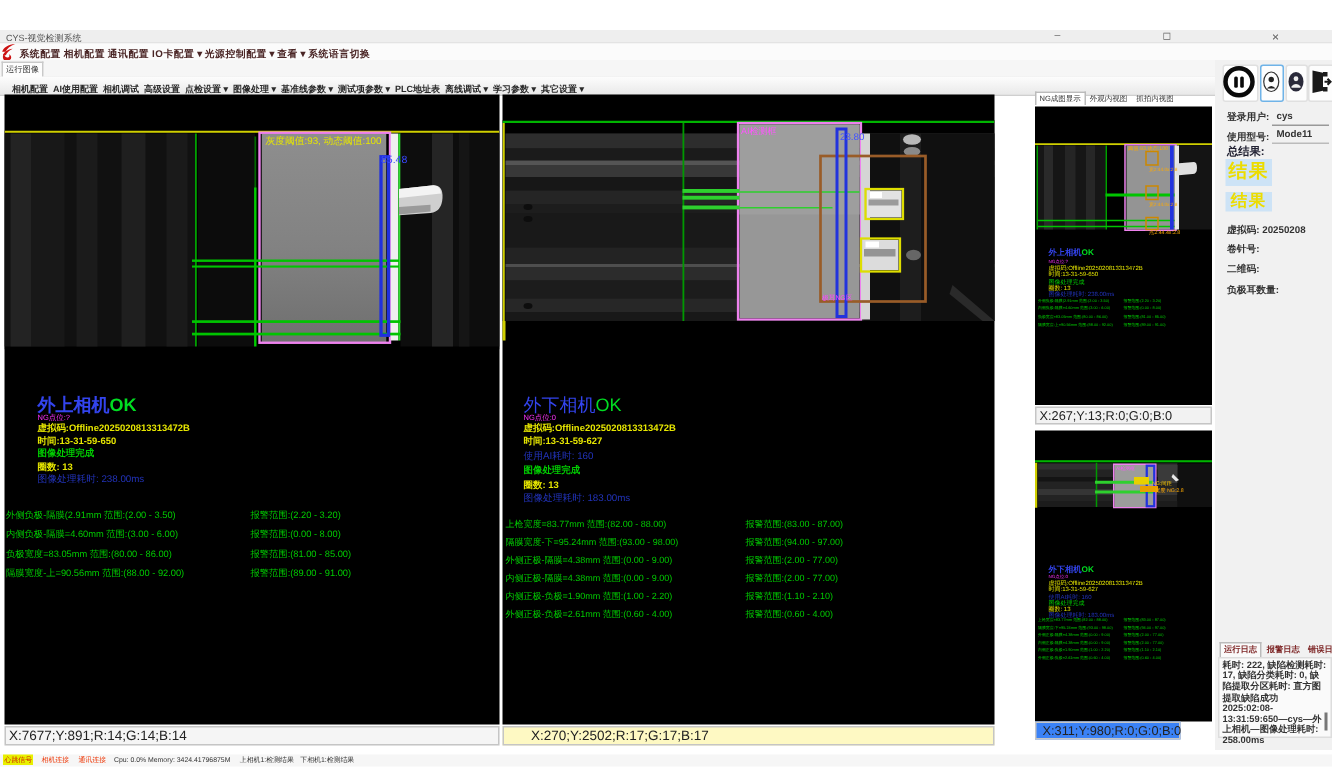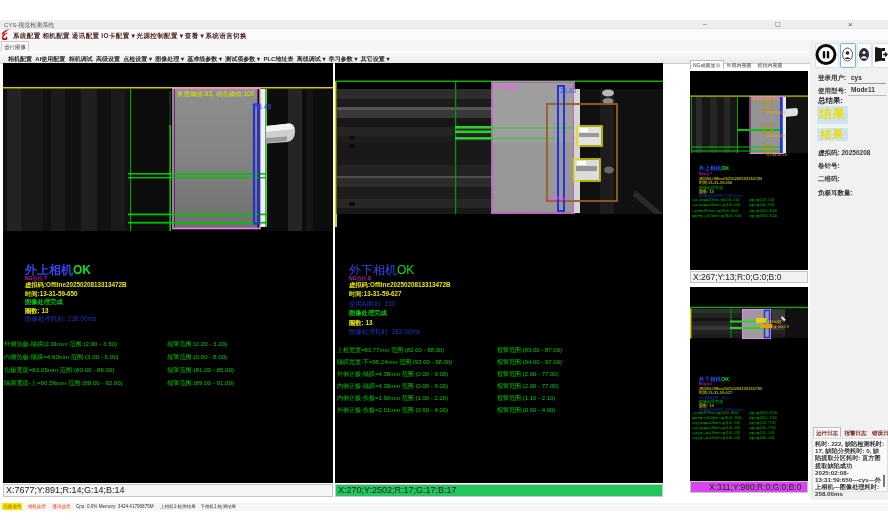--- a/index.html
+++ b/index.html
@@ -296,21 +296,21 @@
   <div>外侧正极-负极=2.61mm 范围:(0.60 - 4.00)</div>
 </div>
 <div class="abs" style="left:749px;top:411px;font-size:2.6px;color:#00cc00;line-height:5px;white-space:nowrap;">
   <div>报警范围:(83.00 - 87.00)</div>
   <div>报警范围:(94.00 - 97.00)</div>
   <div>报警范围:(2.00 - 77.00)</div>
   <div>报警范围:(2.00 - 77.00)</div>
   <div>报警范围:(1.10 - 2.10)</div>
   <div>报警范围:(0.60 - 4.00)</div>
 </div>
-<div class="abs" style="left:690px;top:481px;width:118px;height:12px;background:#d946ef;border:1px solid #c5c5c5;font-size:8.5px;color:#222;line-height:11px;padding-left:18px;box-sizing:border-box;white-space:nowrap;">X:311;Y:980;R:0;G:0;B:0</div>
+<div class="abs" style="left:690px;top:481px;width:97px;height:12px;background:#3b82f6;border:1px solid #c5c5c5;font-size:8.5px;color:#222;line-height:11px;padding-left:4px;box-sizing:border-box;white-space:nowrap;">X:311;Y:980;R:0;G:0;B:0</div>
 
 <div class="abs" style="left:810px;top:40px;width:78px;height:460px;background:#f1f1f1;"></div>
 
 <div class="abs" style="left:815px;top:43px;width:22px;height:23px;background:#fff;border:1px solid #e0e0e0;border-radius:2px;"></div>
 <svg class="abs" style="left:815px;top:43px;" width="22" height="23" viewBox="0 0 22 23">
     <circle cx="11" cy="11.5" r="9" fill="none" stroke="#0a0a0a" stroke-width="3"></circle>
     <rect x="7.8" y="8" width="2.4" height="7.5" rx="1" fill="#0a0a0a"></rect>
     <rect x="11.8" y="8" width="2.4" height="7.5" rx="1" fill="#0a0a0a"></rect>
   </svg>
 <div class="abs" style="left:840px;top:43px;width:14px;height:23px;background:#fdfdfd;border:1px solid #6fb3e8;border-radius:2px;"></div>
@@ -346,21 +346,21 @@
 <div class="abs" style="left:818px;top:162px;font-size:6.5px;font-weight:bold;color:#333;">卷针号:</div>
 <div class="abs" style="left:818px;top:175px;font-size:6.5px;font-weight:bold;color:#333;">二维码:</div>
 <div class="abs" style="left:818px;top:189px;font-size:6.5px;font-weight:bold;color:#333;">负极耳数量:</div>
 
 <div class="abs" style="left:813px;top:429px;font-size:5.5px;font-weight:bold;color:#7a1f1f;white-space:nowrap;"><span style="border:1px solid #bbb;border-bottom:none;background:#fafafa;padding:1.5px 2px;">运行日志</span> <span style="padding:1.5px 2px;">报警日志</span> <span style="padding:1.5px 2px;">错误日志</span></div>
 <div class="abs" style="left:812px;top:438px;width:74px;height:52px;background:#fafafa;border:1px solid #ddd;"></div>
 <div class="abs" style="left:815px;top:440px;width:70px;font-size:6.2px;font-weight:bold;color:#333;line-height:7.2px;">耗时: 222, 缺陷检测耗时: 17, 缺陷分类耗时: 0, 缺陷提取分区耗时: 直方图提取缺陷成功 2025:02:08-13:31:59:650—cys—外上相机—图像处理耗时: 258.00ms</div>
 <div class="abs" style="left:883px;top:475px;width:1.5px;height:12px;background:#777;"></div>
 
 <div class="abs" style="left:3px;top:484px;width:330px;height:13px;background:#f5f5f5;border:1px solid #c5c5c5;font-size:9px;color:#222;line-height:11.5px;padding-left:2px;box-sizing:border-box;">X:7677;Y:891;R:14;G:14;B:14</div>
-<div class="abs" style="left:335px;top:484px;width:328px;height:13px;background:#22c55e;border:1px solid #c5c5c5;font-size:9px;color:#222;line-height:11.5px;padding-left:2px;box-sizing:border-box;">X:270;Y:2502;R:17;G:17;B:17</div>
+<div class="abs" style="left:335px;top:484px;width:328px;height:13px;background:#fef9c3;border:1px solid #c5c5c5;font-size:9px;color:#222;line-height:11.5px;padding-left:18px;box-sizing:border-box;">X:270;Y:2502;R:17;G:17;B:17</div>
 
 <div class="abs" style="left:0;top:503px;width:888px;height:8px;background:#f6f6f6;font-size:4.6px;white-space:nowrap;line-height:8px;">
   <span style="background:#e8f000;color:#cc2200;padding:1px 1px;margin-left:2px;">心跳信号</span>
   <span style="color:#ee3300;padding:0 1px;margin-left:3px;">相机连接</span>
   <span style="color:#ee3300;padding:0 1px;margin-left:3px;">通讯连接</span>
   <span style="color:#333;margin-left:3px;">Cpu: 0.0% Memory: 3424.41796875M</span>
   <span style="color:#333;margin-left:5px;">上相机1:检测结果</span>
   <span style="color:#333;margin-left:3px;">下相机1:检测结果</span>
 </div>
 

